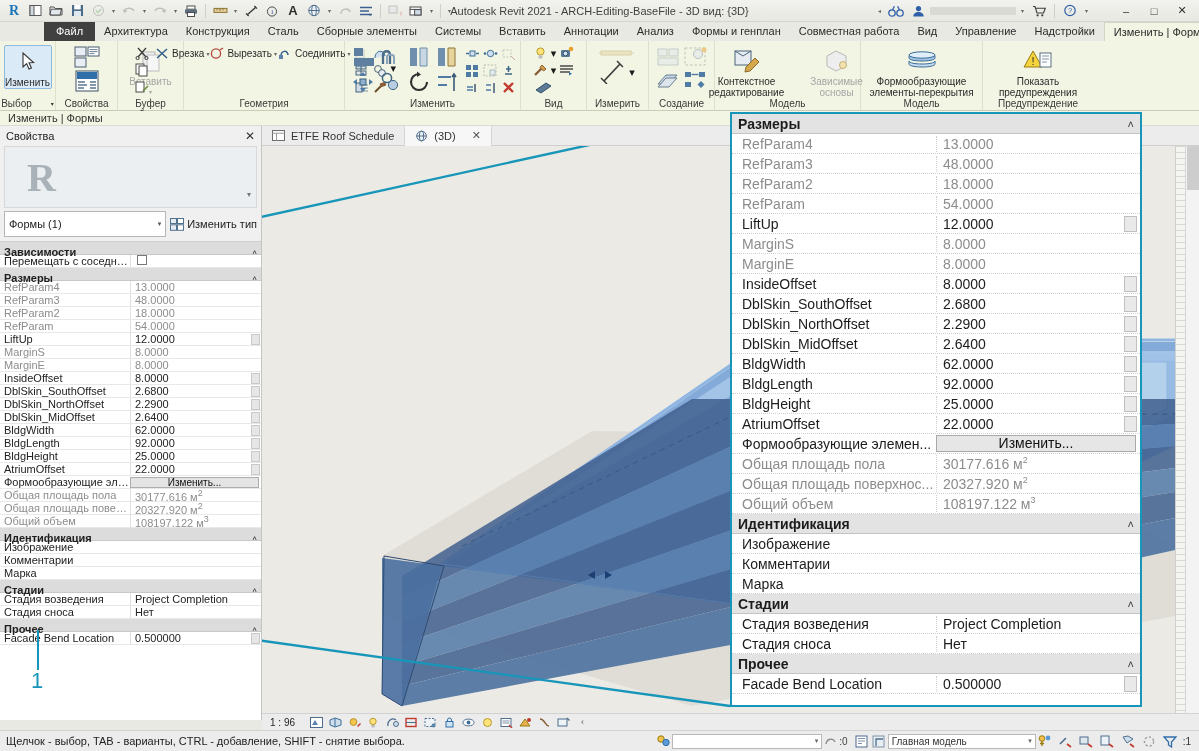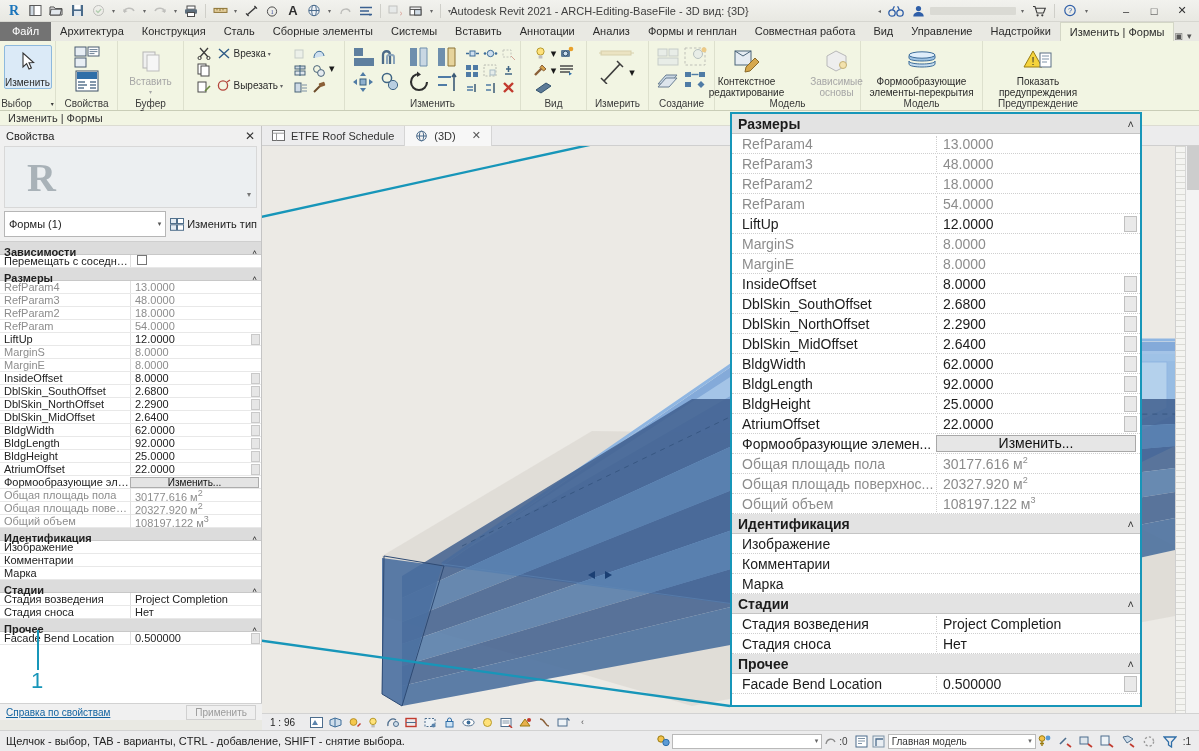--- a/index.html
+++ b/index.html
@@ -44,21 +44,21 @@
   }
 
   
   .ribbon-tabs {
     position: absolute; left: 0; top: 22px; width: 1199px; height: 19px;
     background: #e9e9e3; display: flex; align-items: flex-end; font-size: 11px;
   }
   .rtab {
     padding: 2px 9px 3px 9px; color: #2b2b2b; height: 19px; line-height: 14px; white-space: nowrap;
   }
-  .rtab.file { background: #737373; color: #fff; padding: 2px 12px 10px 12px; }
+  .rtab.file { background: #404040; color: #fff; padding: 2px 12px 10px 12px; margin-left: 44px; }
   .rtab.active { background: #f2f5e3; border: 1px solid #d3d6c6; border-bottom: none; }
   .rtab-arrow { margin-left: auto; display:flex; align-items:center; gap:4px; padding-right: 8px; font-size: 9px; color:#555;}
 
   
   .ribbon {
     position: absolute; left: 0; top: 41px; width: 1199px; height: 70px;
     background: #f2f5e3; border-bottom: 1px solid #c9cdb7;
     display: flex; align-items: stretch;
   }
   .rpanel {
@@ -509,21 +509,21 @@
                 <rect x="4" y="3" width="8" height="10" fill="#fff" stroke="#4b4b4b"></rect>
               </svg>
           </div>
           <div class="iconsq">
             <svg width="14" height="14" viewBox="0 0 14 14">
                 <rect x="1" y="2" width="8" height="10" fill="#fff" stroke="#4b4b4b"></rect>
                 <path d="M8 11 L13 6" stroke="#6a8a3f" stroke-width="1.6"></path>
               </svg>
           </div>
         </div>
-        <div style="display:flex;flex-direction:column;gap:15px">
+        <div style="display:flex;flex-direction:row;gap:0px">
           <div class="smallrow">
             <span class="iconsq">
               <svg width="14" height="13" viewBox="0 0 14 13">
                   <path d="M2 2 L12 11 M12 2 L2 11" stroke="#2f5b86" stroke-width="1.4"></path>
                 </svg>
             </span>
             <span class="lbl">Врезка</span>
             <span class="car">▾</span>
           </div>
           <div class="smallrow">
@@ -1131,24 +1131,20 @@
           <span>Прочее</span>
           <span class="chev">˄</span>
         </div>
         <div class="prow">
           <div class="pk">Facade Bend Location</div>
           <div class="pv">0.500000</div>
           <div class="grip"></div>
         </div>
       </div>
 
-    <div class="props-foot">
-      <a>Справка по свойствам</a>
-      <span class="apply">Применить</span>
-    </div>
   </div>
 
   <div class="callout-line"></div>
   <div class="callout-num">1</div>
 
   <div class="magnify" id="magnify-table">
       <div class="mgroup">
         <span>Размеры</span>
         <span class="chev">˄</span>
       </div>

